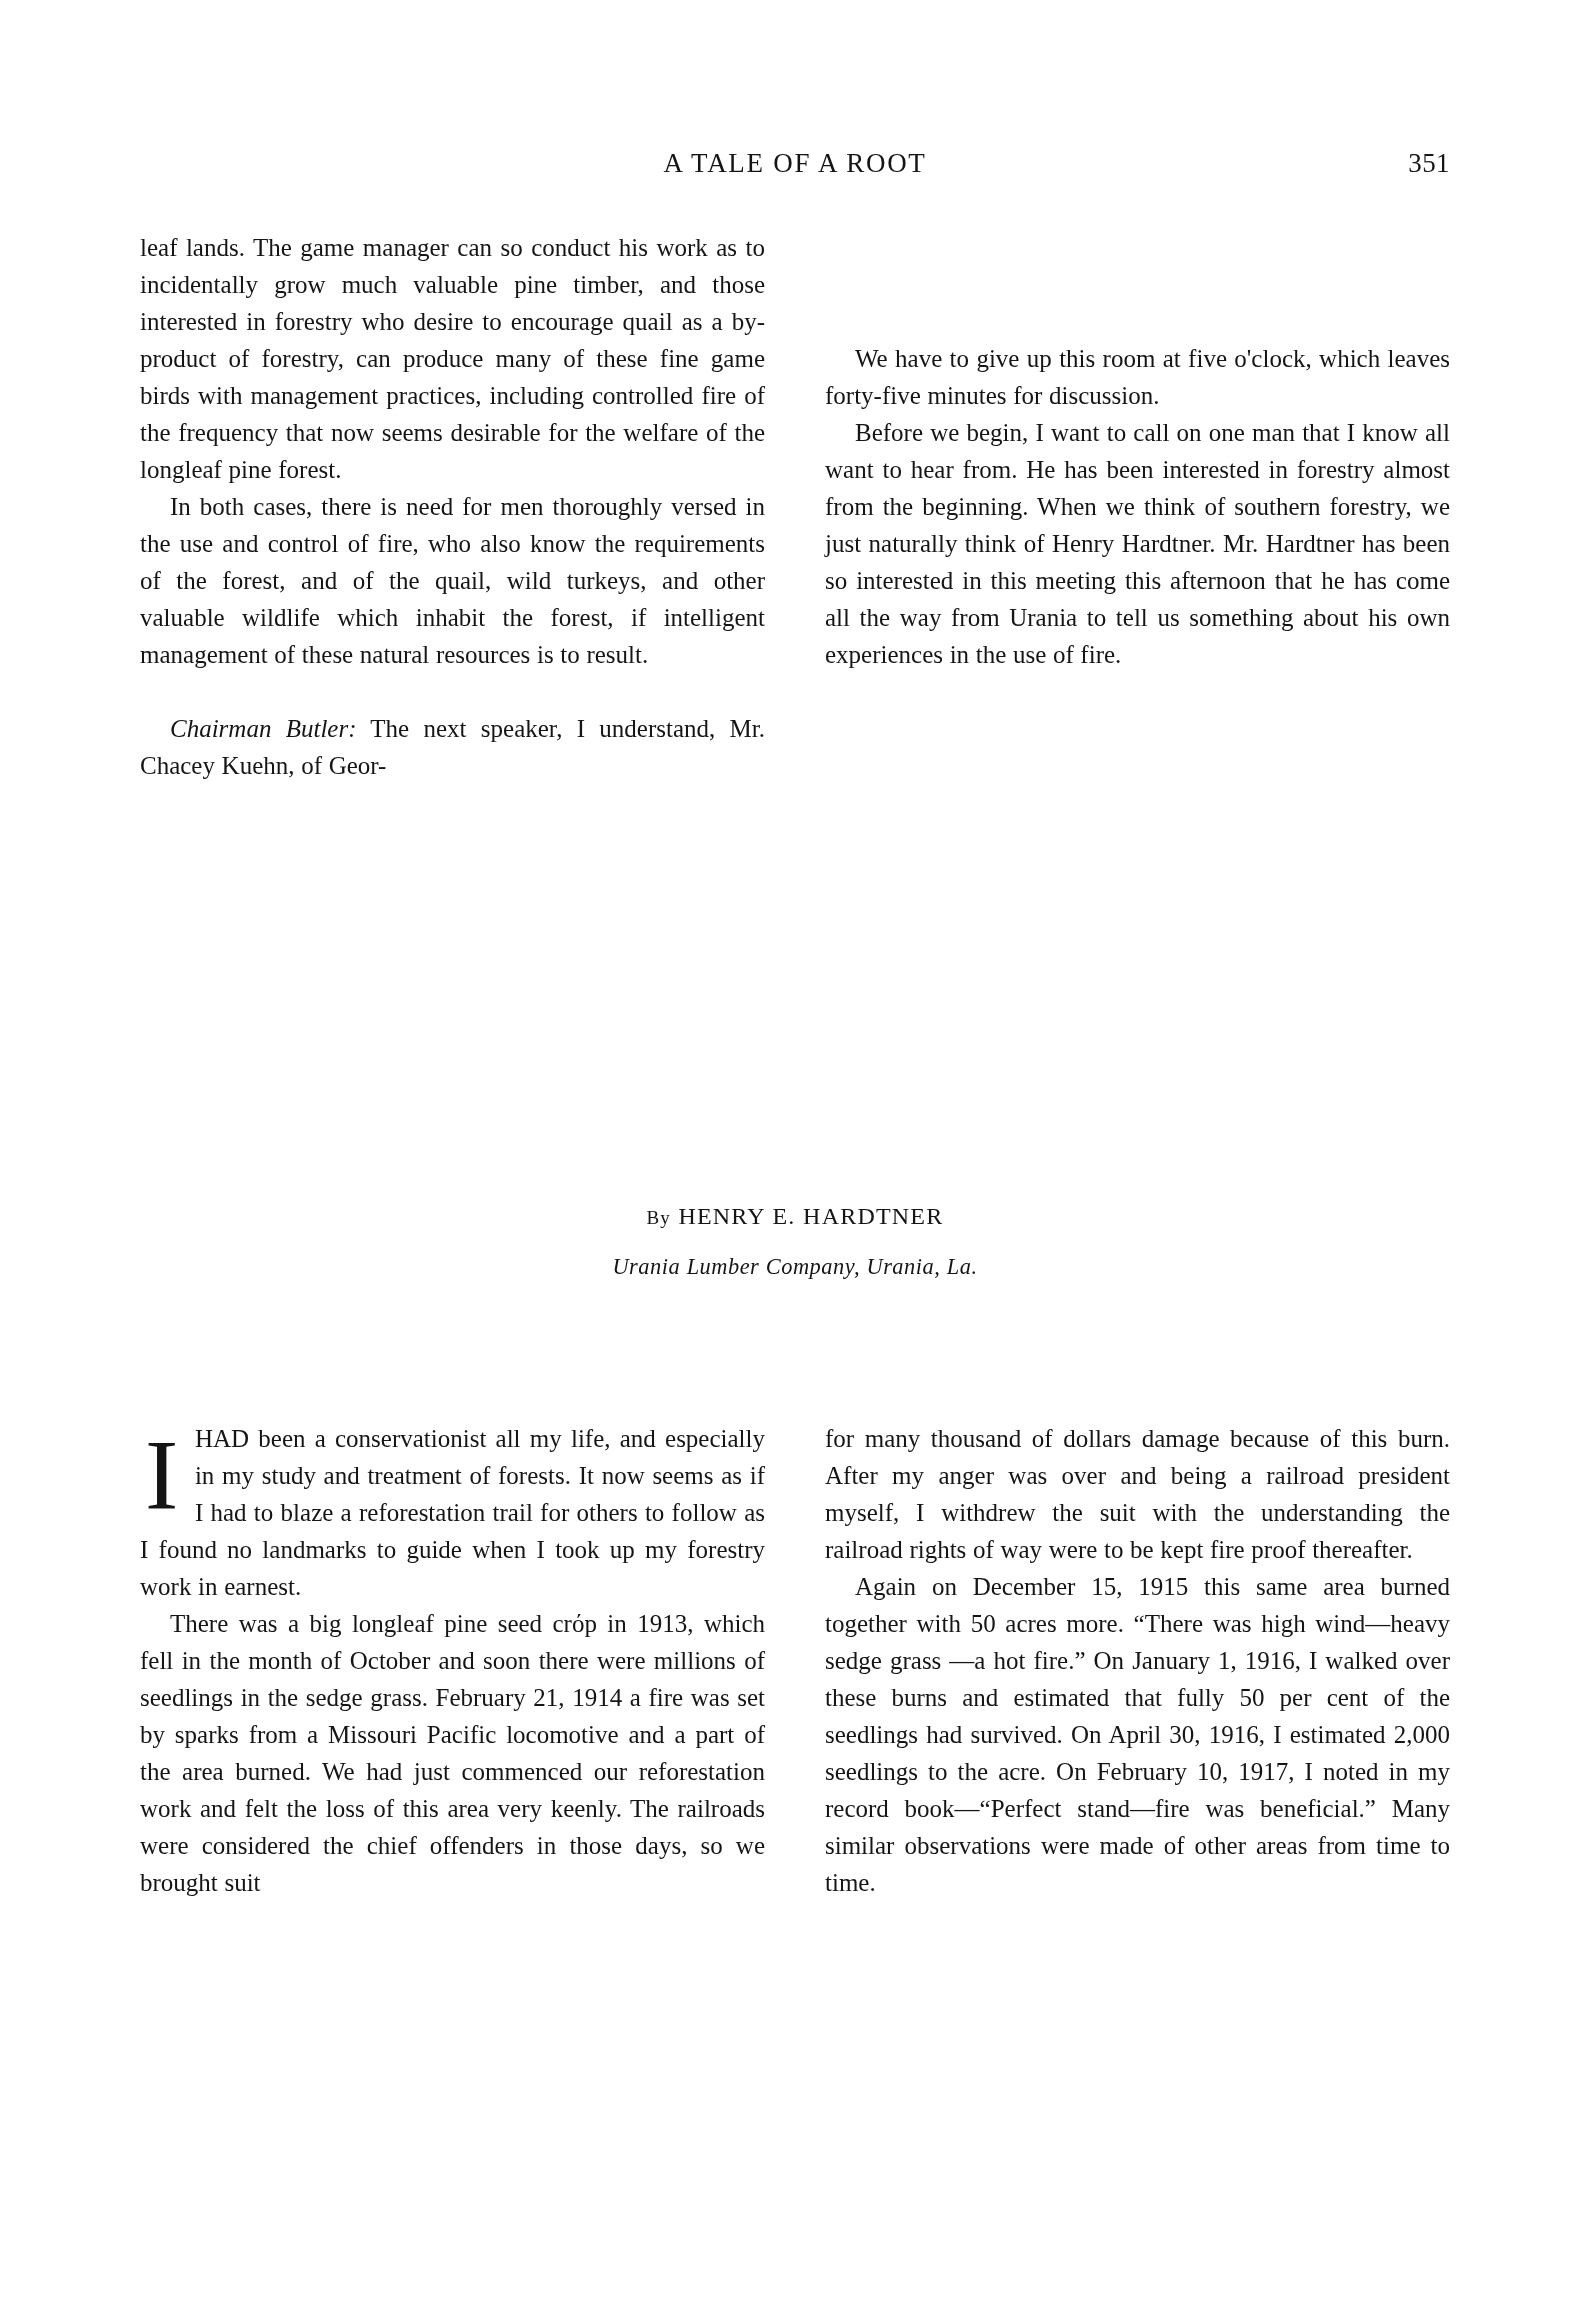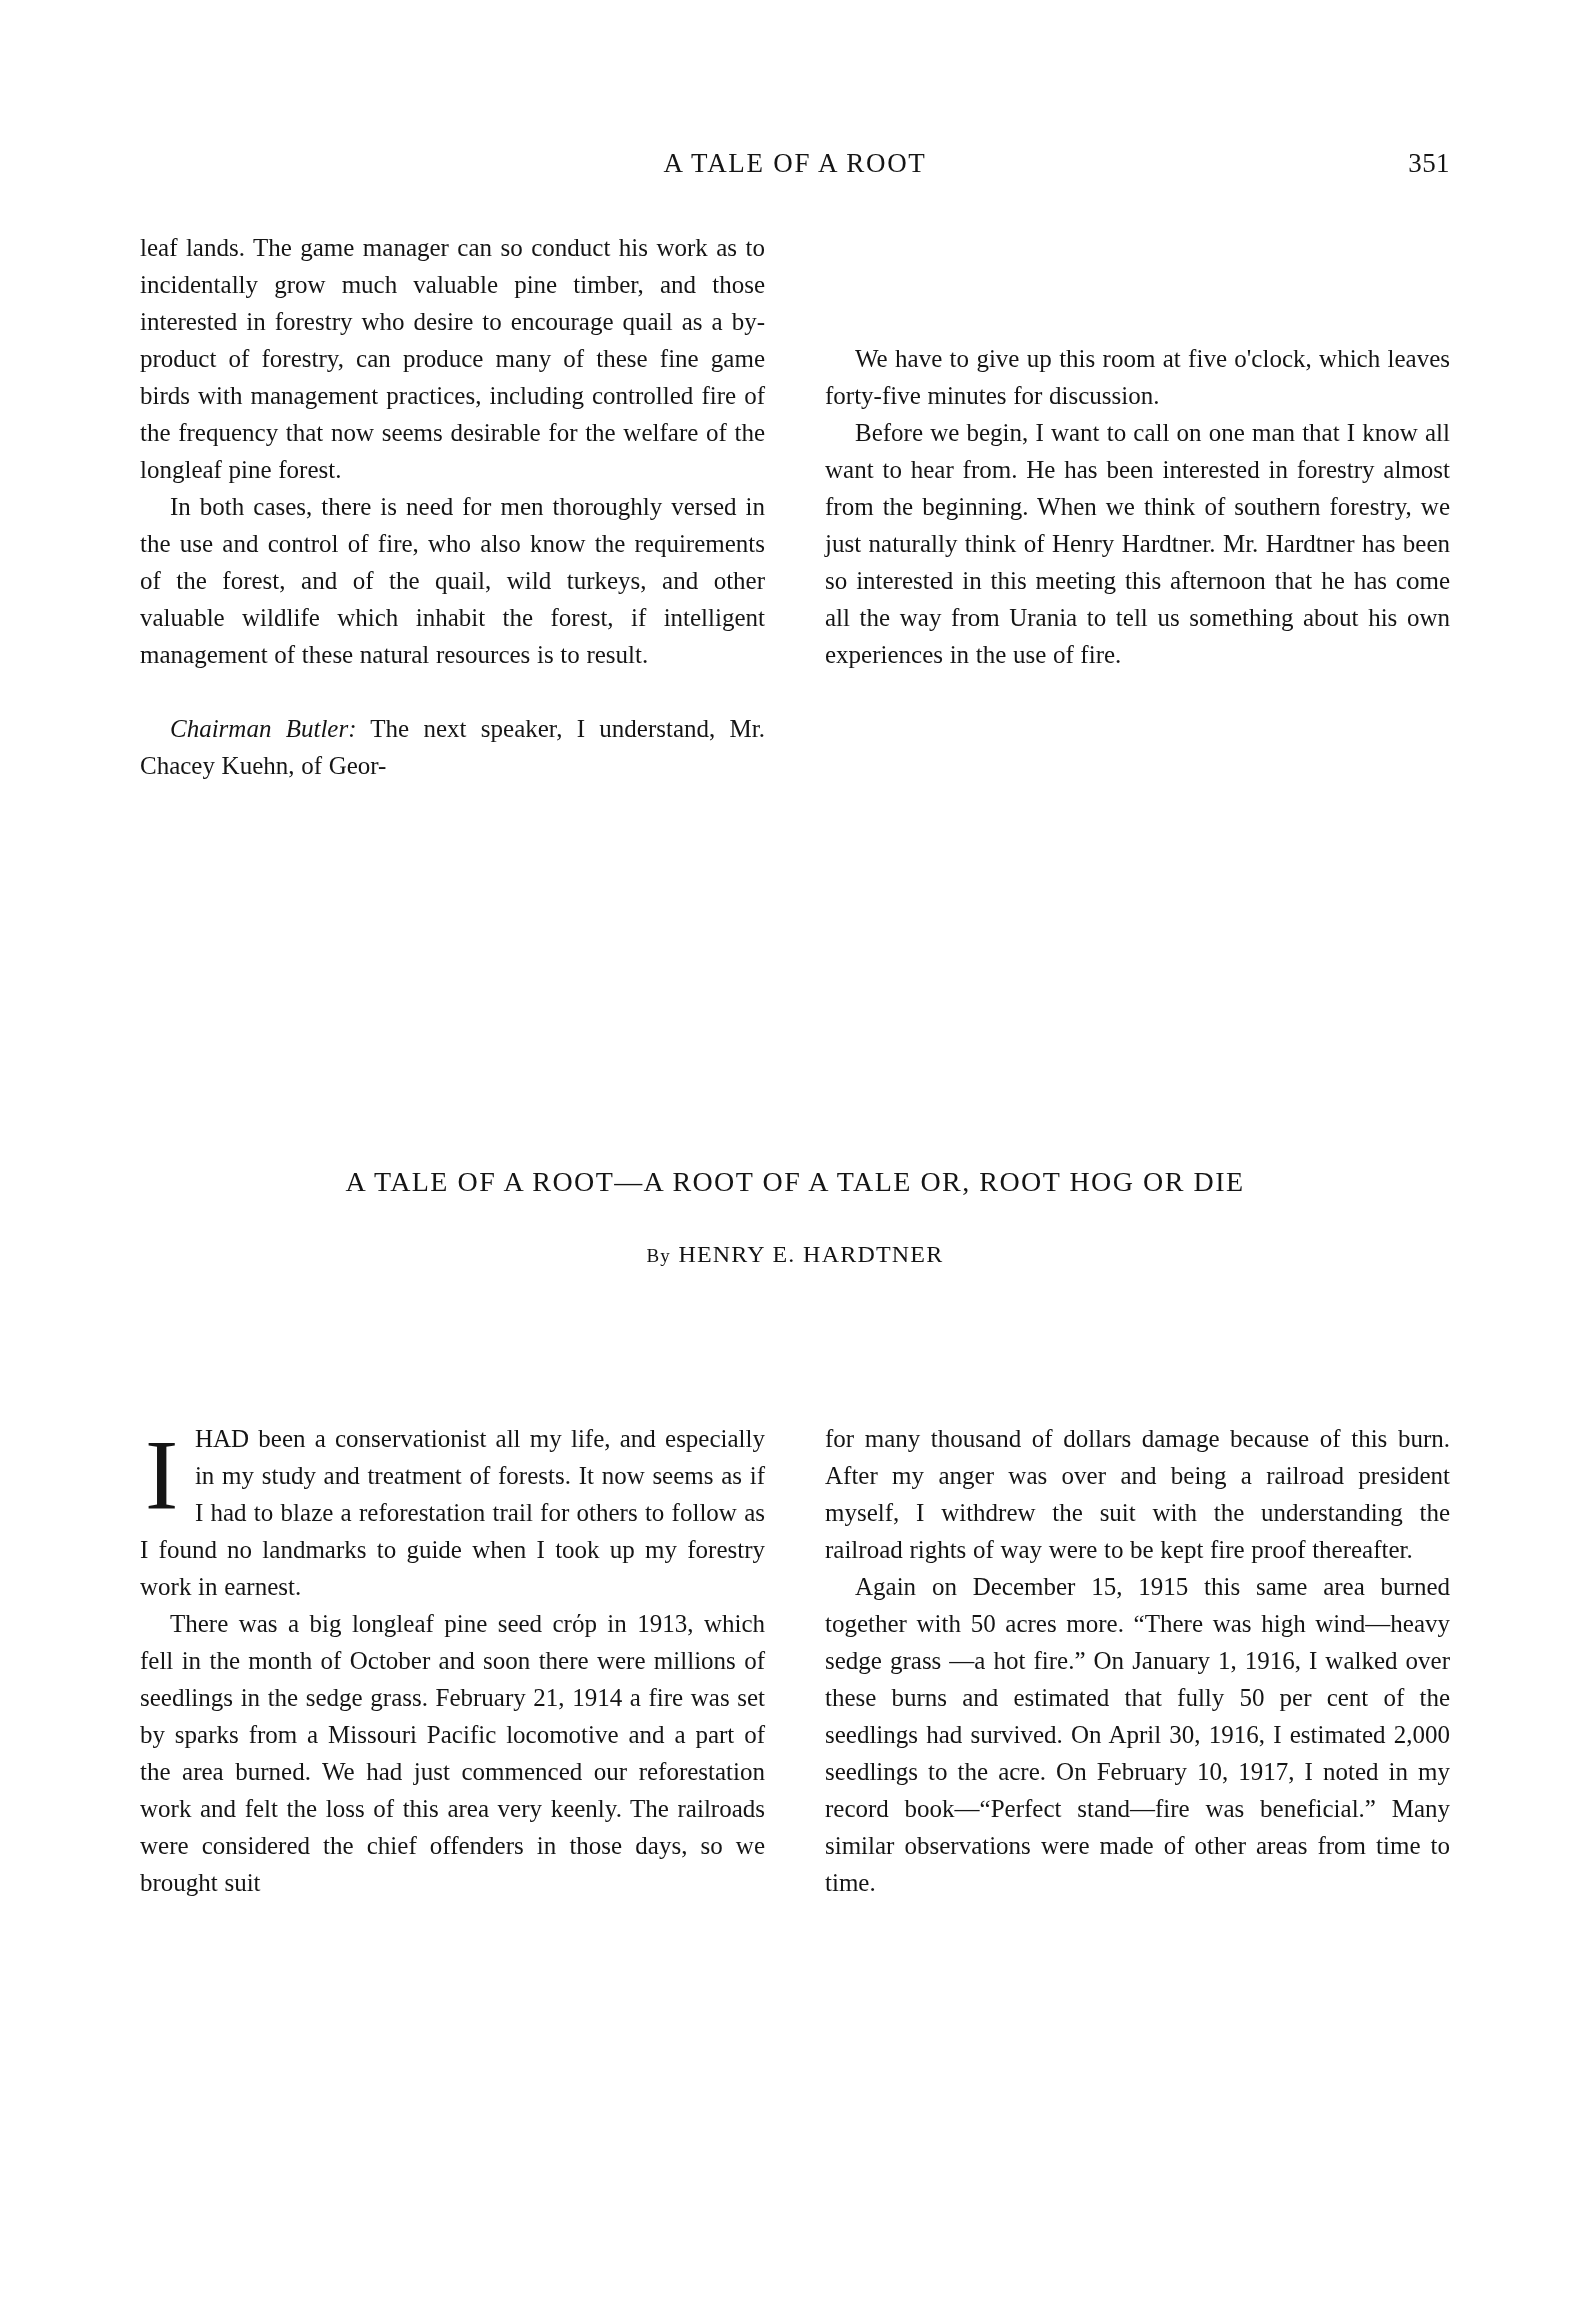--- a/index.html
+++ b/index.html
@@ -149,22 +149,22 @@
     </div>
 
     <div class="col">
       <p class="indent">We have to give up this room at five o'clock, which leaves forty-five minutes for discussion.</p>
       <p class="indent">Before we begin, I want to call on one man that I know all want to hear from. He has been interested in forestry almost from the beginning. When we think of southern forestry, we just naturally think of Henry Hardtner. Mr. Hardtner has been so interested in this meeting this afternoon that he has come all the way from Urania to tell us something about his own experiences in the use of fire.</p>
     </div>
 
   </div>
 
   <div class="article-head">
-    <p class="article-title">A TALE OF A ROOT—A ROOT OF A TALE OR, ROOT HOG OR DIE</p>
     <p class="byline"><span class="by-small">By</span> <span>HENRY E. HARDTNER</span></p>
+    <p class="affiliation">Urania Lumber Company, Urania, La.</p>
   </div>
 
   <div class="cols bottom-cols">
 
     <div class="col">
       <p class="dropcap-para"><span class="dropcap">I</span><span>HAD been a conservationist all my life, and especially in my study and treatment of forests. It now seems as if I had to blaze a reforestation trail for others to follow as I found no landmarks to guide when I took up my forestry work in earnest.</span></p>
       <p class="indent">There was a big longleaf pine seed crόp in 1913, which fell in the month of October and soon there were millions of seedlings in the sedge grass. February 21, 1914 a fire was set by sparks from a Missouri Pacific locomotive and a part of the area burned. We had just commenced our reforestation work and felt the loss of this area very keenly. The railroads were considered the chief offenders in those days, so we brought suit</p>
     </div>
 
     <div class="col">

